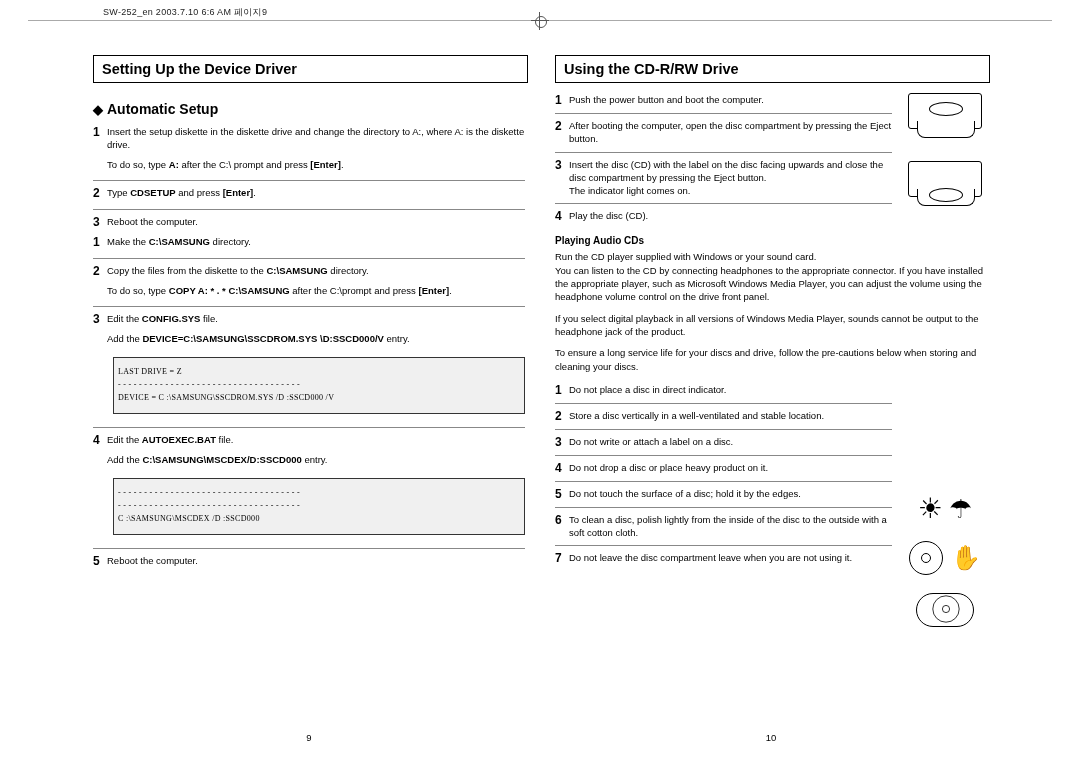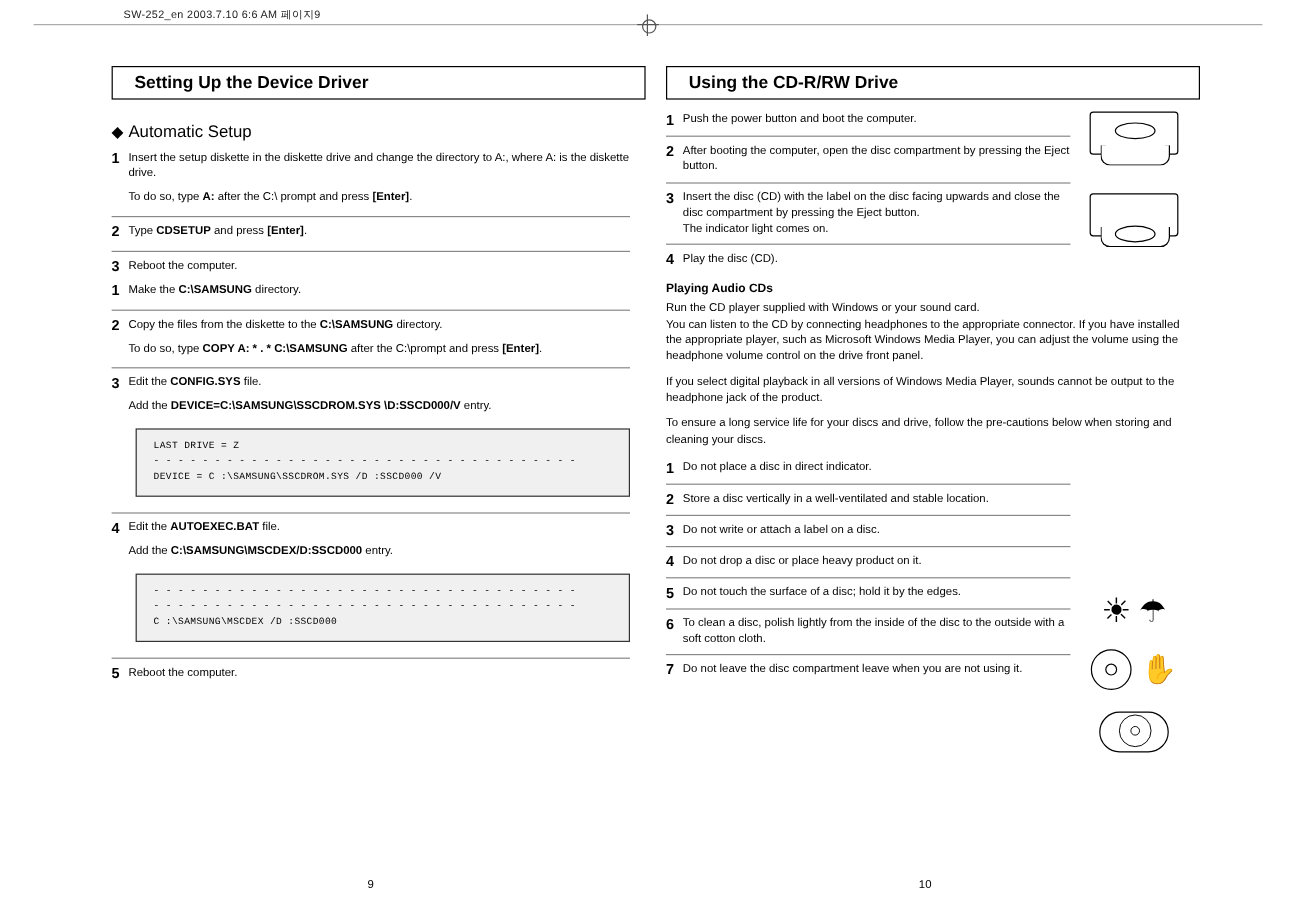--- a/index.html
+++ b/index.html
@@ -6,30 +6,30 @@
 .page{width:1024px;height:763px;position:relative;margin:0 auto}
 .header{position:absolute;top:6px;left:75px;font-size:9px;letter-spacing:0.3px;color:#222}
 .crop-marks{position:absolute;top:20px;left:0;width:100%;height:1px;border-top:1px solid #aaa}
 .reg-mark{position:absolute;top:12px;left:50%;transform:translateX(-50%);width:18px;height:18px}
 .reg-mark:before,.reg-mark:after{content:"";position:absolute;background:#555}
 .reg-mark:before{left:8px;top:0;width:1px;height:18px}
 .reg-mark:after{top:8px;left:0;height:1px;width:18px}
 .reg-mark .circ{position:absolute;top:4px;left:4px;width:10px;height:10px;border:1px solid #555;border-radius:50%}
 .content{position:absolute;top:55px;left:65px;right:65px;bottom:50px;display:flex;gap:30px}
 .col{flex:1;display:flex;flex-direction:column}
-.boxed-title{border:1.5px solid #000;padding:5px 8px 5px 18px;font-weight:bold;font-size:14.5px;margin-bottom:10px;display:inline-block;width:calc(100% - 15px)}
-.sub-header{font-weight:normal;font-size:14px;margin:8px 0 8px 0}
+.boxed-title{border:1.5px solid #000;padding:5px 8px 5px 8px;font-weight:bold;font-size:14.5px;margin-bottom:10px;display:inline-block;width:calc(100% - 15px)}
+.sub-header{font-weight:bold;font-size:14px;margin:8px 0 8px 0}
 .diamond{font-size:13px;margin-right:4px}
 .intro{font-size:9.5px;line-height:1.4;margin-bottom:10px}
 .step{display:flex;margin-bottom:6px;align-items:flex-start}
 .divider{border-top:1px solid #888;margin:3px 0 5px 0}
 .step .num{font-weight:bold;font-size:12px;width:14px;flex-shrink:0}
 .step .txt{font-size:9.5px;line-height:1.4;flex:1}
 .indent{margin-left:14px;font-size:9.5px;line-height:1.4;margin-bottom:6px}
-.codebox{border:1.2px solid #333;padding:8px 14px;margin:6px 0 10px 20px;background:#f0f0f0;font-family:Liberation Mono, monospace;font-size:8px;line-height:1.6;letter-spacing:0.3px}
+.codebox{border:1.2px solid #333;padding:8px 4px;margin:6px 0 10px 20px;background:#f0f0f0;font-family:Liberation Serif, serif;font-size:8px;line-height:1.6;letter-spacing:0.3px}
 .subhead{font-weight:bold;font-size:10px;margin:6px 0 4px 0}
 .para{font-size:9.5px;line-height:1.4;margin-bottom:8px}
 .drive-icon{border:1.5px solid #000;border-radius:3px;width:72px;height:34px;position:relative;background:#fff}
 .drive-icon .tray{position:absolute;bottom:-10px;left:8px;width:56px;height:16px;border:1.5px solid #000;border-top:none;border-radius:0 0 8px 8px;background:#fff}
 .drive-icon .disc{position:absolute;bottom:-6px;left:20px;width:32px;height:12px;border:1.2px solid #000;border-radius:50%;background:#fff}
 .disc-icon{width:32px;height:32px;border:1.5px solid #000;border-radius:50%;position:relative;display:inline-block}
 .disc-icon:before{content:"";position:absolute;top:11px;left:11px;width:8px;height:8px;border:1.2px solid #000;border-radius:50%}
 .pagenum{position:absolute;bottom:-30px;font-size:9.5px;left:50%;transform:translateX(-50%)}
 .rcol-illus{position:absolute;right:0;display:flex;flex-direction:column;gap:12px;align-items:center}
 .right-images-1{top:38px;width:84px}

